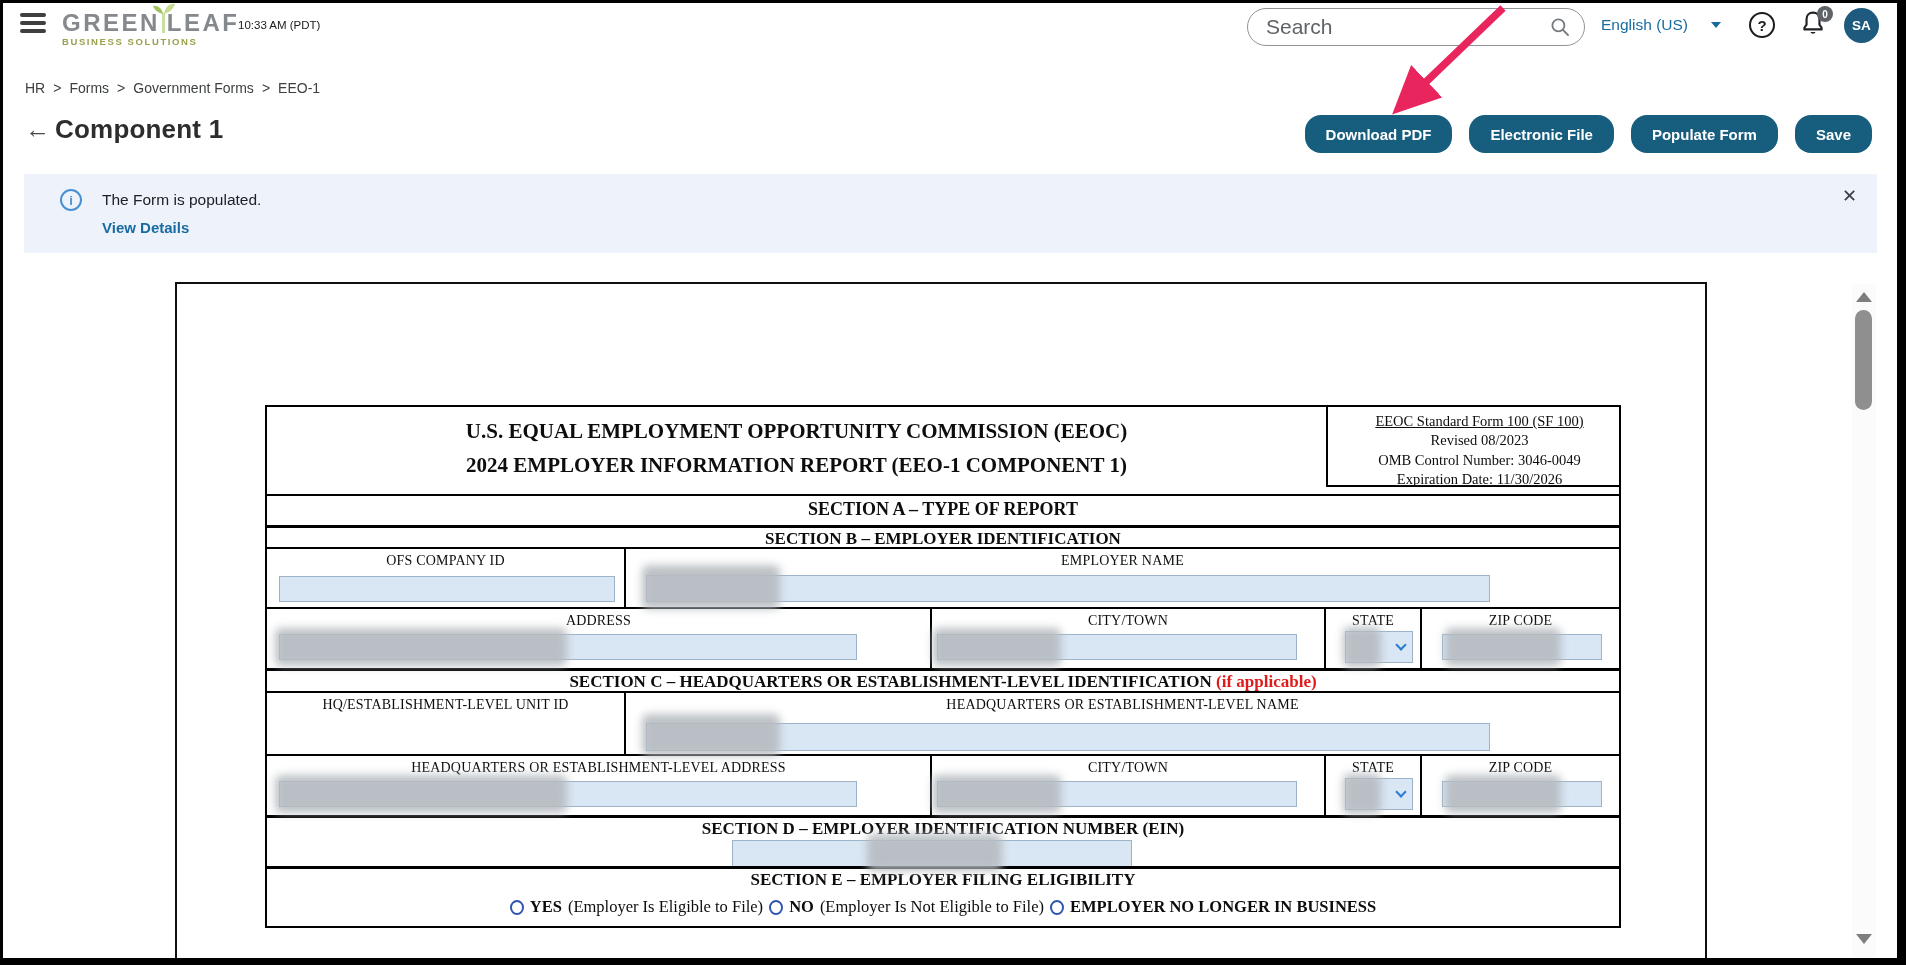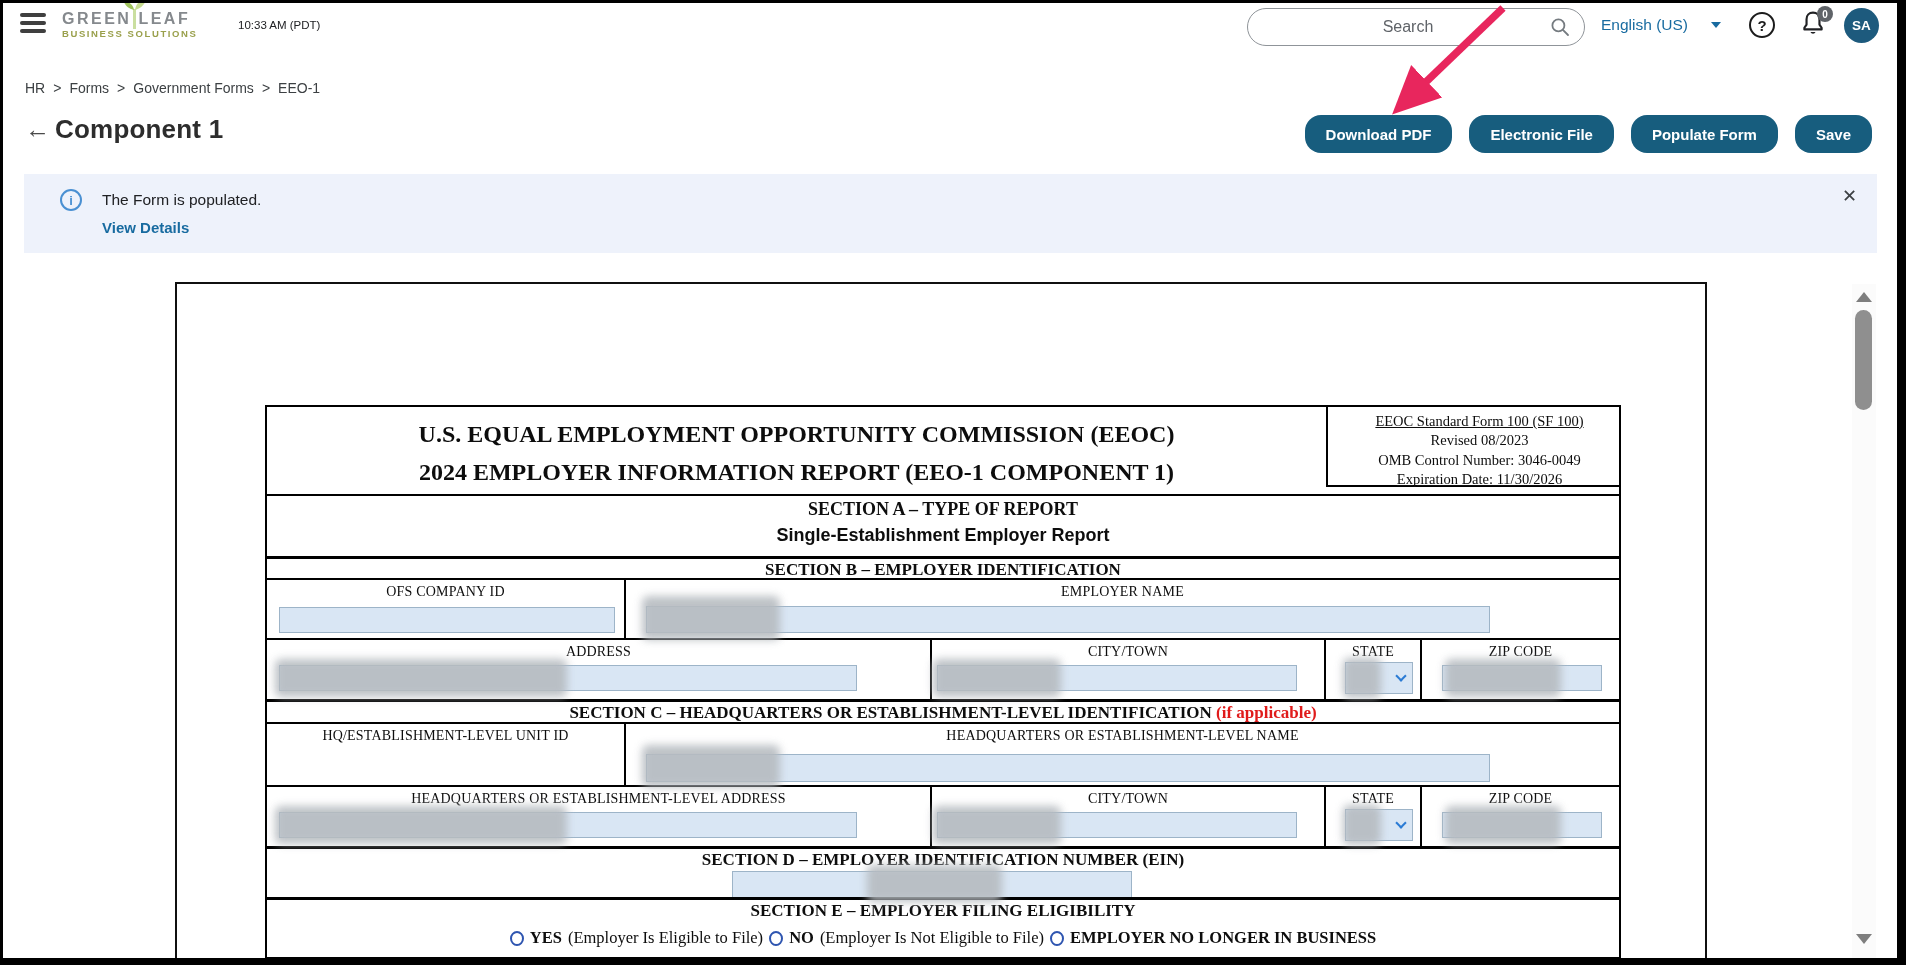--- a/index.html
+++ b/index.html
@@ -9,29 +9,29 @@
   #stage { position:relative; width:1906px; height:965px; background:#fff; }
 
   
   #frame { position:absolute; inset:0; border:3px solid #000; border-right-width:9px;
     border-bottom-width:7px; pointer-events:none; z-index:90; }
 
   
   .hamburger { left:20px; top:13px; width:26px; height:24px; cursor:pointer; }
   .hamburger span { display:block; height:3.6px; background:#3f3f3f; border-radius:2px; margin-bottom:4.6px; }
   .logo { left:62px; top:9px; }
-  .logo-row1 { font-size:16px; font-weight:700; letter-spacing:2.5px; color:#85898d; display:flex; align-items:center; }
+  .logo-row1 { font-size:24px; font-weight:700; letter-spacing:2.5px; color:#85898d; display:flex; align-items:center; }
   .logo-bar { display:inline-block; width:3px; height:20px; background:#cadfa0; margin:0 2px; position:relative; }
   .logo-sprout { position:absolute; left:-9px; top:-12px; }
   .logo-row2 { font-size:9.5px; font-weight:700; letter-spacing:1.6px; color:#9aa04c; margin-top:-1px; }
   .clock { left:238px; top:19px; font-size:11.5px; color:#202124; }
 
   .search-pill { left:1247px; top:8px; width:338px; height:38px; border:1.5px solid #8f9499;
     border-radius:20px; display:flex; align-items:center; padding:0 14px 0 18px; background:#fff; }
-  .search-pill input { flex:1; border:none; outline:none; font-size:16px; color:#202124; background:transparent;text-align:center; }
+  .search-pill input { flex:1; border:none; outline:none; font-size:21px; color:#202124; background:transparent; }
   .search-pill input::placeholder { color:#5f6368; }
 
   .lang { left:1601px; top:16px; font-size:15.5px; color:#186ba0; display:flex; align-items:center; gap:23px; cursor:pointer; }
   .tri-down { width:0; height:0; border-left:5px solid transparent; border-right:5px solid transparent; border-top:6px solid #186ba0; }
 
   .help { left:1749px; top:12px; width:26px; height:26px; border:2.4px solid #1c1c1c; border-radius:50%;
     display:flex; align-items:center; justify-content:center; font-size:15px; font-weight:700; color:#1c1c1c; cursor:pointer; }
   .bellwrap { left:1800px; top:10px; width:30px; height:32px; cursor:pointer; }
   .badge { position:absolute; right:-3px; top:-4px; width:16px; height:16px; background:#5f6368; border-radius:50%;
     color:#fff; font-size:10px; font-weight:700; display:flex; align-items:center; justify-content:center; }
@@ -58,21 +58,21 @@
 
   
   .doc { left:175px; top:282px; width:1532px; height:683px; background:#fff; border:2px solid #101010; border-bottom:none; }
   .ftable { position:absolute; left:88px; top:121px; width:1356px; border:2px solid #000; background:#fff;
     font-family:"Liberation Serif","DejaVu Serif",serif; color:#0d0d0d; }
   .frow { position:relative; display:flex; }
   .bt2 { border-top:2px solid #000; }
   .bt3 { border-top:3px solid #000; }
   .cell { position:relative; }
   .br2 { border-right:2px solid #000; }
-  .fhead-title { width:1059px; text-align:center; padding-top:8px; font-weight:700; font-size:24px; line-height:1.6; }
+  .fhead-title { width:1059px; text-align:center; padding-top:8px; font-weight:700; font-size:21px; line-height:1.6; }
   .fhead-meta { width:293px; height:80px; border-left:2px solid #000; border-bottom:2px solid #000; text-align:center;
     font-size:14.5px; padding-top:5px; line-height:1.33;padding-left:12px; }
   .u { text-decoration:underline; }
   .secbar { width:100%; text-align:center; font-weight:700; font-size:17px; padding:1px 0 2px; }
   .rowtitle { width:100%; text-align:center; font-weight:700; }
   .lbl { text-align:center; font-size:14px; padding-top:4px; letter-spacing:.2px; }
   .field { position:absolute; background:#d9e6f4; border:1px solid #9db4c8; }
   .blur { position:absolute; background:#b6bbc0; filter:blur(4px); border-radius:6px; opacity:.9; z-index:3; }
   .chev { position:absolute; width:8px; height:8px; border-right:2.2px solid #2b7bd4; border-bottom:2.2px solid #2b7bd4;
     transform:rotate(45deg); }
@@ -188,23 +188,20 @@
           <div class="u">EEOC Standard Form 100 (SF 100)</div>
           <div>Revised 08/2023</div>
           <div>OMB Control Number: 3046-0049</div>
           <div class="u">Expiration Date: 11/30/2026</div>
         </div>
       </div>
 
       <div class="frow bt2" style="height:31px;">
         <div class="rowtitle" style="font-size:18px; padding-top:3px;">SECTION A – TYPE OF REPORT</div>
       </div>
-      <div class="frow" style="height:31px;">
-        <div class="rowtitle" style="font-family:'Liberation Sans',sans-serif; font-size:18px;">Single-Establishment Employer Report</div>
-      </div>
 
       <div class="frow bt3" style="height:22px;">
         <div class="secbar">SECTION B – EMPLOYER IDENTIFICATION</div>
       </div>
 
       <div class="frow bt2" style="height:60px;">
         <div class="cell br2" style="width:359px;">
           <div class="lbl">OFS COMPANY ID</div>
         </div>
         <div class="cell" style="flex:1;">

